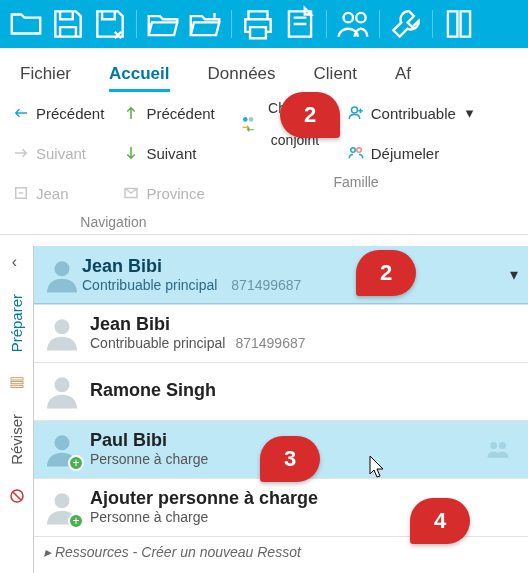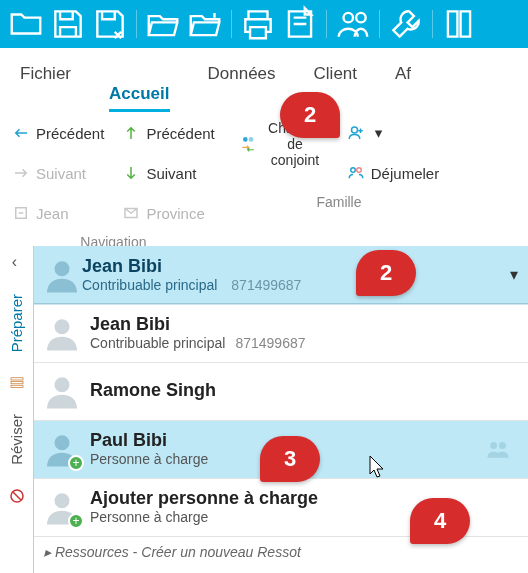--- a/index.html
+++ b/index.html
@@ -7,21 +7,21 @@
 
   
   .appbar { background: #00aee0; height: 48px; display: flex; align-items: center; padding: 0 6px; gap: 2px; }
   .appbar .tool { width: 40px; height: 40px; display: flex; align-items: center; justify-content: center; color: #fff; border: 1px solid transparent; }
   .appbar .tool svg { stroke: #fff; fill: none; stroke-width: 1.5; }
   .appbar .sep { width: 1px; height: 28px; background: rgba(255,255,255,.35); margin: 0 4px; }
 
   
   .tabs { display: flex; gap: 38px; padding: 10px 20px 0 20px; font-size: 17px; }
   .tab { color: #444; padding: 6px 0 8px 0; position: relative; }
-  .tab.active { color: #0078a8; font-weight: 600; margin-top: 20px; }
+  .tab.active { color: #0078a8; font-weight: 600; }
   .tab.active::after { content: ""; position: absolute; left: 0; right: 0; bottom: 0; height: 3px; background: #00aee0; }
 
   
   .ribbon { display: flex; border-bottom: 1px solid #ddd; }
   .group { padding: 8px 12px 4px 12px; display: flex; flex-direction: column; align-items: center; }
   .group .items { display: flex; gap: 18px; }
   .group .col { display: flex; flex-direction: column; gap: 14px; }
   .rbtn { display: flex; align-items: center; gap: 6px; font-size: 15px; color: #333; height: 26px; }
   .rbtn svg { width: 18px; height: 18px; }
   .rbtn.disabled { color: #b5b5b5; }
@@ -193,20 +193,21 @@
           <path d="M26 26H16 M18 29l-3-3 3-3" stroke="#5bb54a" stroke-width="2" fill="none"></path>
         </svg>
         <span>Changer de conjoint</span>
       </div>
       <div class="col">
         <div class="rbtn">
           <svg viewBox="0 0 24 24">
               <circle cx="10" cy="8" r="4" stroke="#1fa4d1" stroke-width="2" fill="none"></circle>
               <path d="M3 20c0-4 3-6 7-6s7 2 7 6 M18 6v6 M15 9h6" stroke="#1fa4d1" stroke-width="2" fill="none"></path>
             </svg>
+          <span>Contribuable</span>
           <span style="margin-left:4px;">▾</span>
         </div>
         <div class="rbtn">
           <svg viewBox="0 0 24 24">
               <circle cx="8" cy="8" r="3" stroke="#1fa4d1" stroke-width="2" fill="none"></circle>
               <circle cx="16" cy="8" r="3" stroke="#e88" stroke-width="2" fill="none"></circle>
               <path d="M3 19c0-3 2-5 5-5 M21 19c0-3-2-5-5-5" stroke="#1fa4d1" stroke-width="2" fill="none"></path>
             </svg>
           <span>Déjumeler</span>
         </div>

